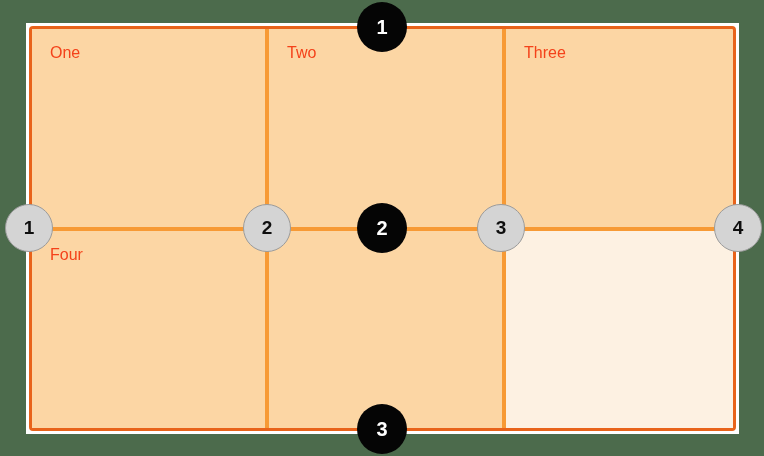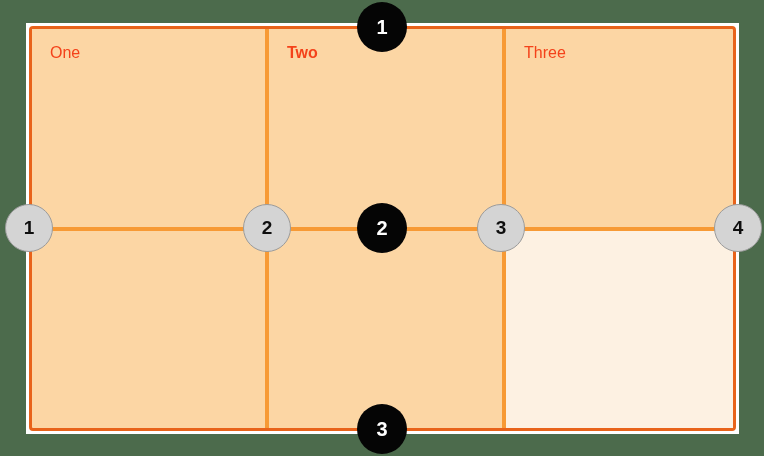--- a/index.html
+++ b/index.html
@@ -106,27 +106,30 @@
 
 <div id="stage">
 
   <div class="page-sheet"></div>
 
   <div class="table-frame">
 
     <div class="cell" style="left:0px; top:0px; width:233px; height:198px;">
       <span class="cell-label">One</span>
     </div>
-    <div class="cell" style="left:237px; top:0px; width:233px; height:198px;font-weight:bold;">
+    <div class="cell" style="left:237px; top:0px; width:233px; height:198px;">
       <span class="cell-label">Two</span>
     </div>
     <div class="cell" style="left:474px; top:0px; width:196px; height:198px;text-align:center;">
       <span class="cell-label">Three</span>
     </div>
 
+    <div class="cell" style="left:0px; top:202px; width:233px; height:197px;">
+      <span class="cell-label">Four</span>
+    </div>
     <div class="cell empty-cell" style="left:474px; top:202px; width:227px; height:197px;">
       <span class="cell-label"></span>
     </div>
 
     <div class="divider vertical" style="left:233px; top:0px; height:399px;"></div>
     <div class="divider vertical" style="left:470px; top:0px; height:399px;"></div>
     <div class="divider horizontal" style="left:0px; top:198px; width:701px;"></div>
   </div>
 
   <div class="marker col-marker" style="left:5px; top:204px;">

